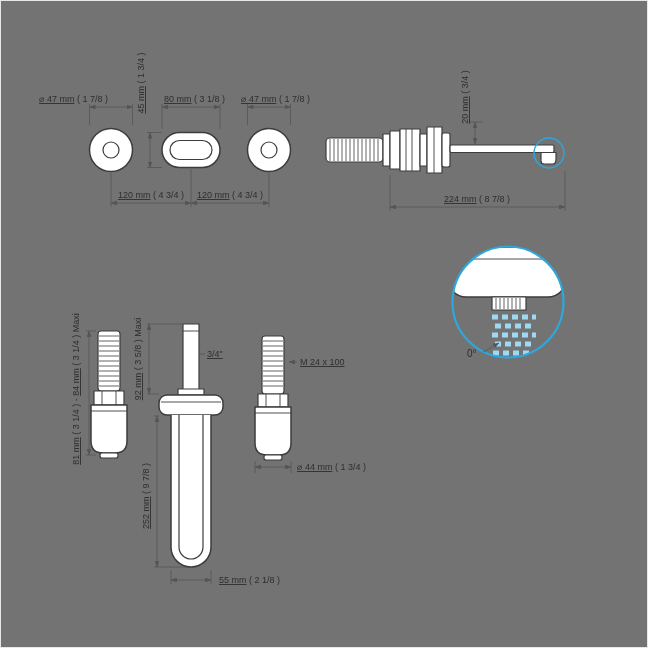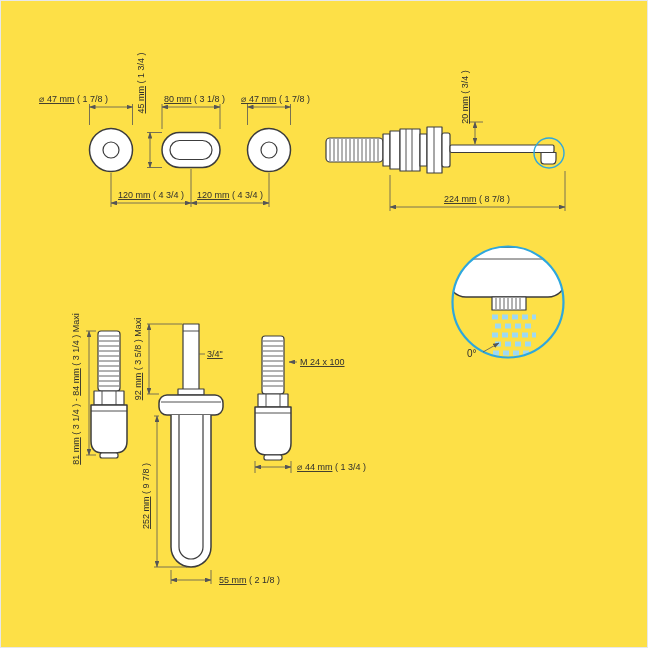--- a/index.html
+++ b/index.html
@@ -1,16 +1,16 @@
 <!DOCTYPE html>
 <html><head>
 <meta charset="utf-8">
 <style>
   html,body{margin:0;padding:0;background:#fff}
-  .canvas{width:648px;height:648px;background:#fde047;border:1px solid #e8e8e8;box-sizing:border-box}
+  .canvas{width:648px;height:648px;background:#737373;border:1px solid #e8e8e8;box-sizing:border-box}
   svg{display:block}
   text{font-family:"Liberation Sans","DejaVu Sans",sans-serif;font-size:9px;fill:#2e2e2e}
   .u{text-decoration:underline}
   .big{font-size:10px}
   .outline{fill:#fff;stroke:#3c3c3c;stroke-width:1.5;stroke-linejoin:round}
   .outline2{fill:#fff;stroke:#3c3c3c;stroke-width:1.2;stroke-linejoin:round}
   .thin{fill:none;stroke:#3c3c3c;stroke-width:0.9}
   .hatch{fill:none;stroke:#3c3c3c;stroke-width:0.8}
   .dim{fill:none;stroke:#555;stroke-width:0.8}
 </style>

